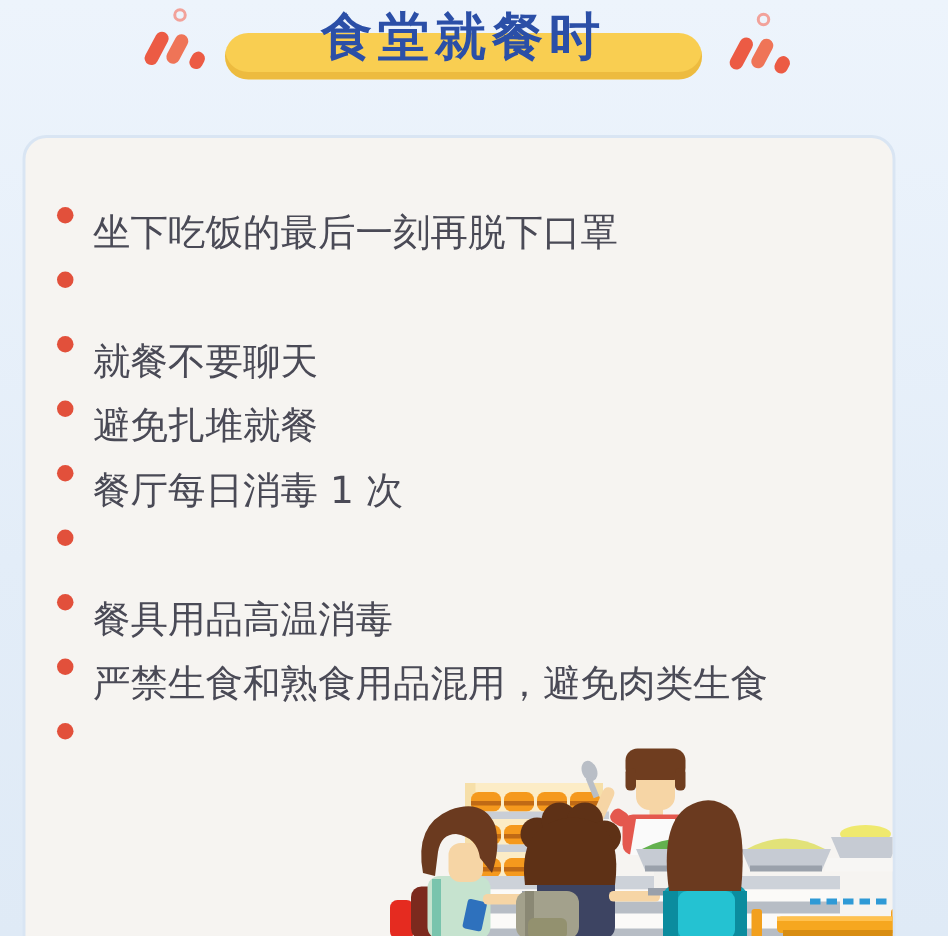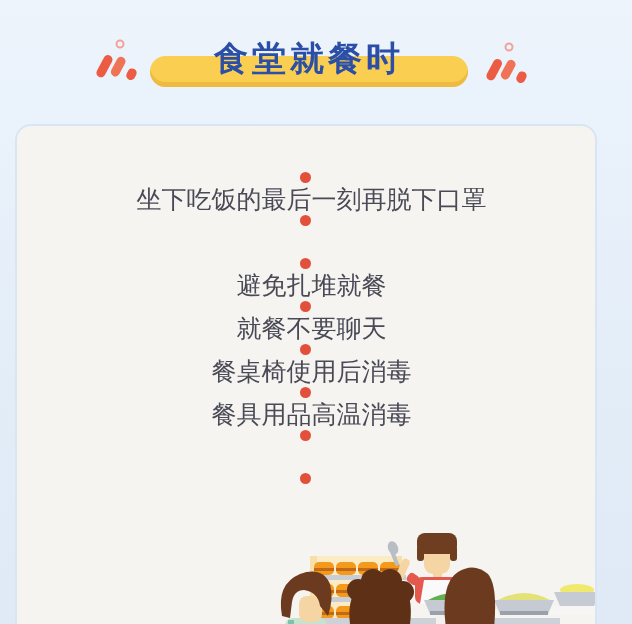--- a/index.html
+++ b/index.html
@@ -1,21 +1,21 @@
 <!DOCTYPE html>
 <html><head>
 <meta charset="utf-8">
 <style>
   html,body{margin:0;padding:0;}
   body{
     width:632px;height:624px;overflow:hidden;
     font-family:"DejaVu Sans",sans-serif;
     background:linear-gradient(180deg,#edf4fc 0%,#e3edf8 60%,#dfeaf6 100%);
   }
-  .page{position:relative;width:632px;height:480px;margin-top:34px;}
+  .page{position:relative;width:632px;height:480px;}
 
   
   .banner{
     position:absolute;left:150px;top:22px;width:318px;height:31px;
     background:#f9ce51;border-radius:16px;
     box-shadow:inset 0 -5px 0 rgba(221,164,43,.45);
   }
   .title{
     position:absolute;left:150px;top:2px;width:318px;
     text-align:center;font-size:34px;font-weight:900;
@@ -29,22 +29,22 @@
   .card{
     position:absolute;left:15px;top:90px;width:582px;height:580px;
     box-sizing:border-box;background:#f6f4f1;
     border:2px solid #d9e5f3;border-radius:16px;
     overflow:hidden;
   }
   ul.guidelines{
     list-style:none;margin:0;padding:46px 10px 0 21px;
   }
   ul.guidelines li{
-    display:flex;align-items:center;height:43px;
-    font-size:25px;color:#4a4a56;white-space:nowrap;flex-direction:column;
+    display:flex;height:43px;
+    font-size:25px;color:#4a4a56;white-space:nowrap;
   }
   .dot{
     width:11px;height:11px;border-radius:50%;
     background:#e2503b;margin-right:13px;flex:0 0 auto;
   }
   .scene{position:absolute;left:235px;top:402px;width:348px;height:132px;}
 </style>
 </head>
 <body>
 
@@ -70,36 +70,40 @@
     <ul class="guidelines">
       <li>
           <span class="dot"></span>
           <span>坐下吃饭的最后一刻再脱下口罩</span>
         </li>
       <li>
           <span class="dot"></span>
         </li>
       <li>
           <span class="dot"></span>
+          <span>就餐不要聊天</span>
+        </li>
+      <li>
+          <span class="dot"></span>
           <span>避免扎堆就餐</span>
         </li>
       <li>
           <span class="dot"></span>
-          <span>就餐不要聊天</span>
-        </li>
-      <li>
-          <span class="dot"></span>
-          <span>餐桌椅使用后消毒</span>
+          <span>餐厅每日消毒 1 次</span>
+        </li>
+      <li>
+          <span class="dot"></span>
         </li>
       <li>
           <span class="dot"></span>
           <span>餐具用品高温消毒</span>
         </li>
       <li>
           <span class="dot"></span>
+          <span>严禁生食和熟食用品混用，避免肉类生食</span>
         </li>
       <li>
           <span class="dot"></span>
         </li>
     </ul>
 
     <svg class="scene" viewBox="0 0 348 132">
 
       <rect x="58" y="28" width="92" height="70" rx="3" fill="#fcecc6"></rect>
       <rect x="58" y="28" width="7" height="70" fill="#f6dfa9"></rect>

